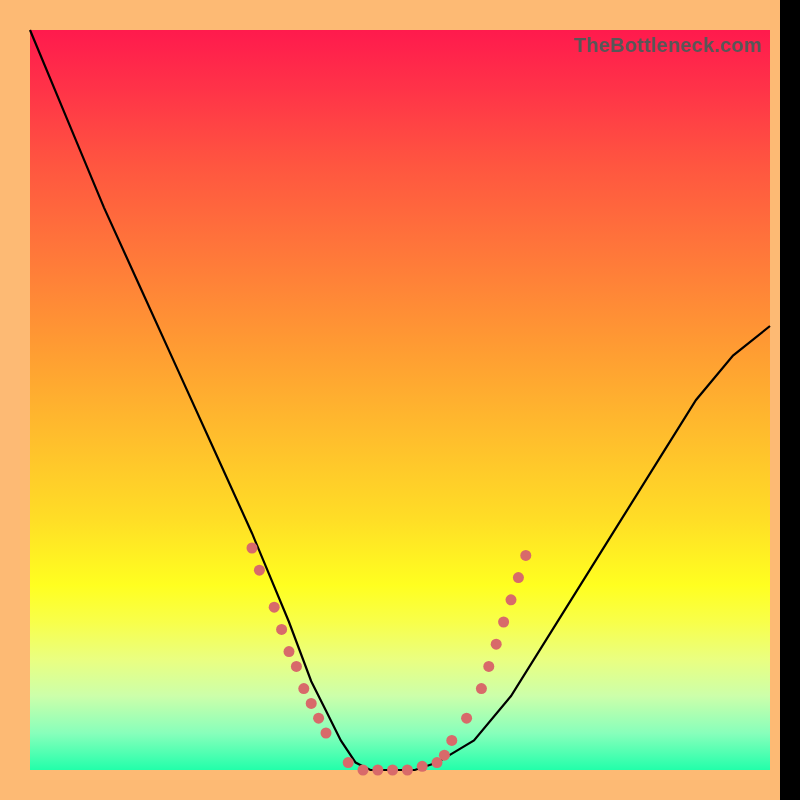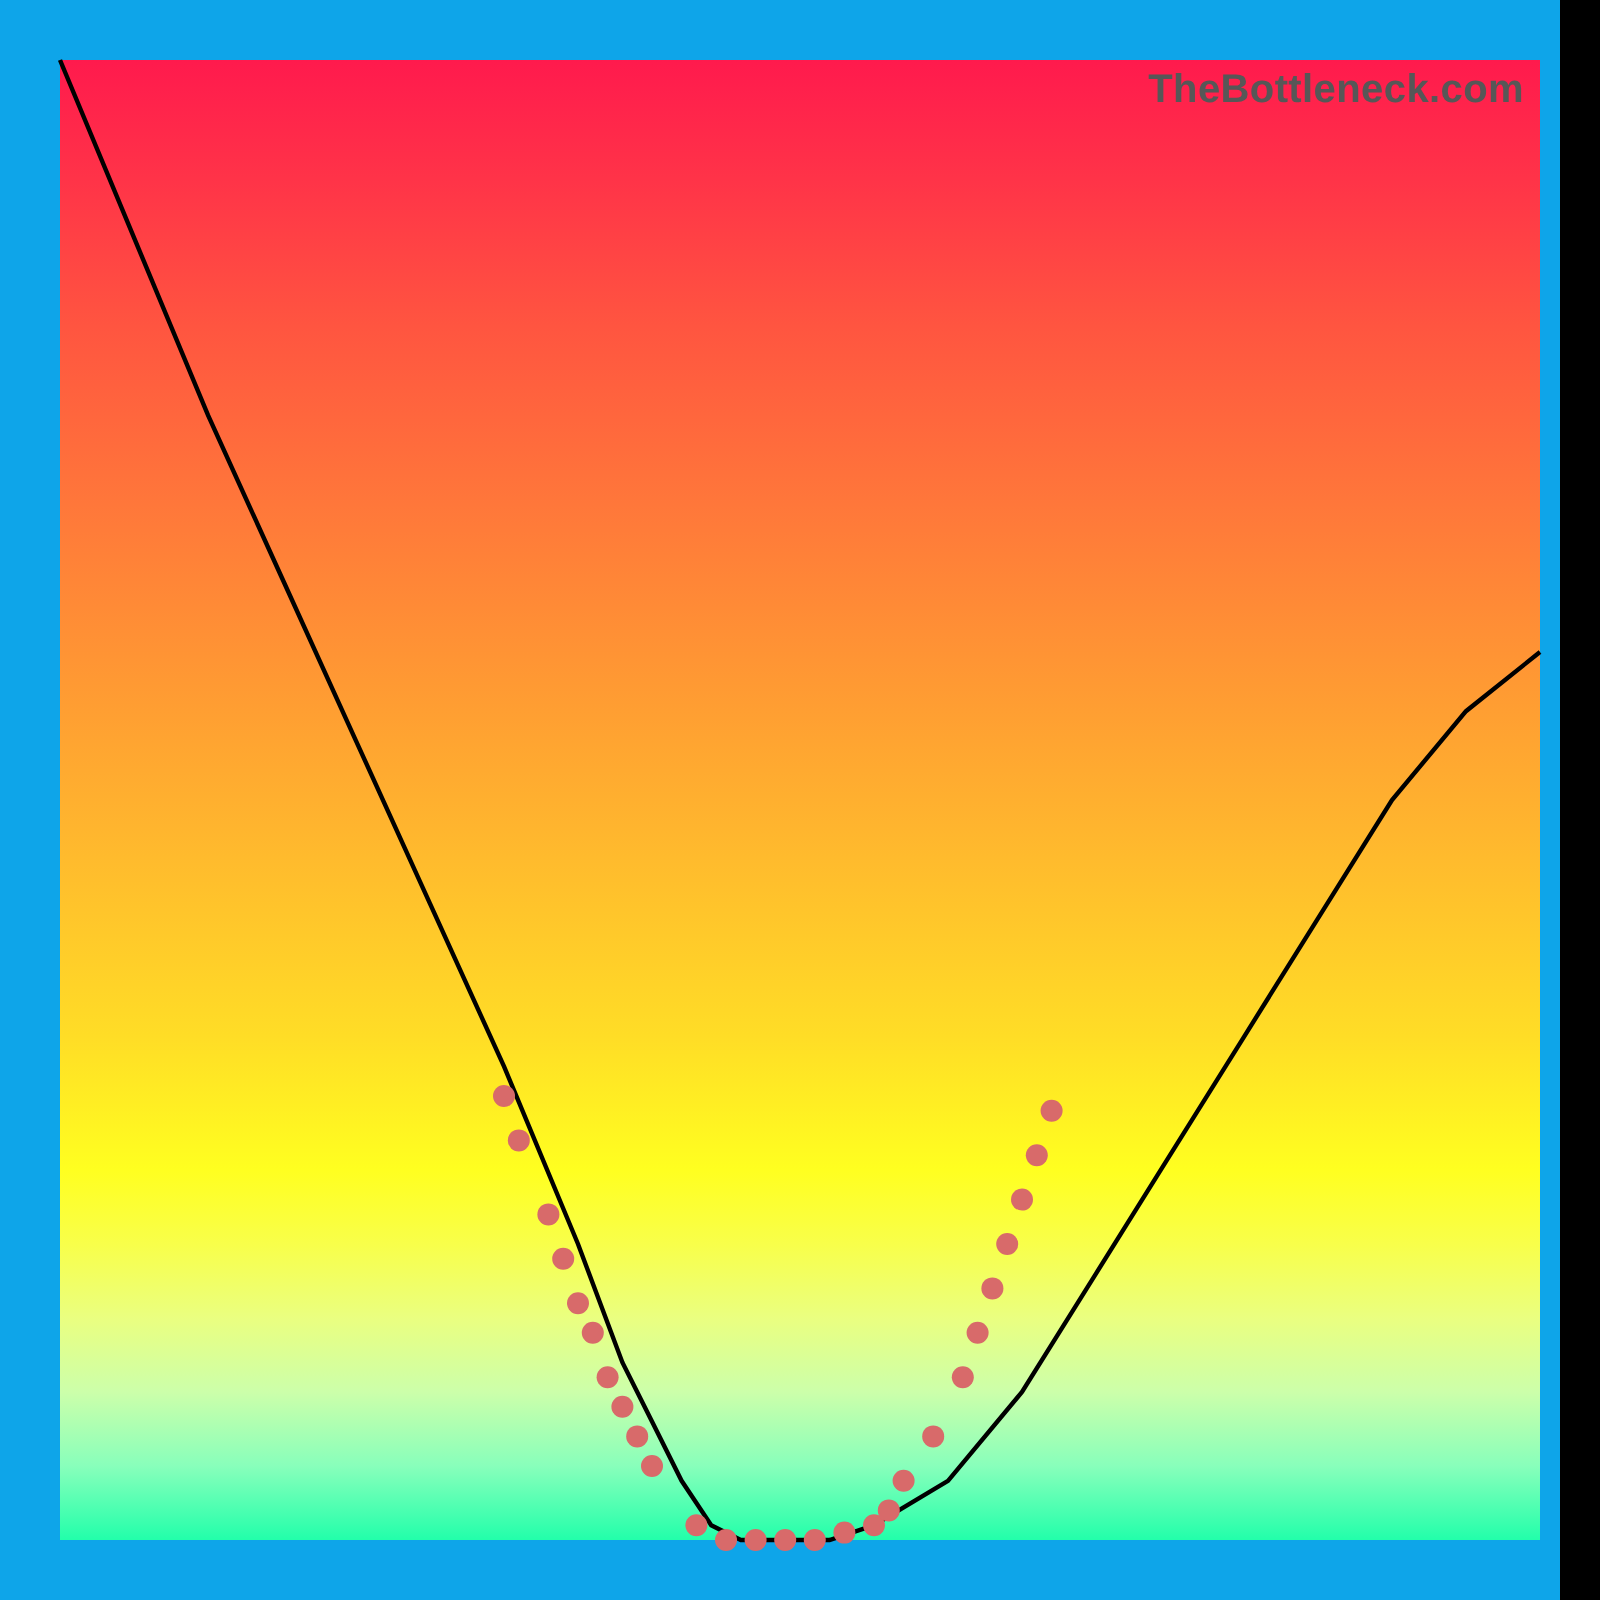--- a/index.html
+++ b/index.html
@@ -10,21 +10,21 @@
     background: #000;
     overflow: hidden;
     font-family: Arial, Helvetica, sans-serif;
   }
   .frame {
     position: absolute;
     left: 0;
     top: 0;
     width: 780px;
     height: 800px;
-    background: #0ea5e9;
+    background: #fdba74;
   }
   .plot {
     position: absolute;
     left: 30px;
     top: 30px;
     width: 740px;
     height: 740px;
     background: linear-gradient(to bottom,
       #ff1a4d 0%,
       #ff3348 8%,

